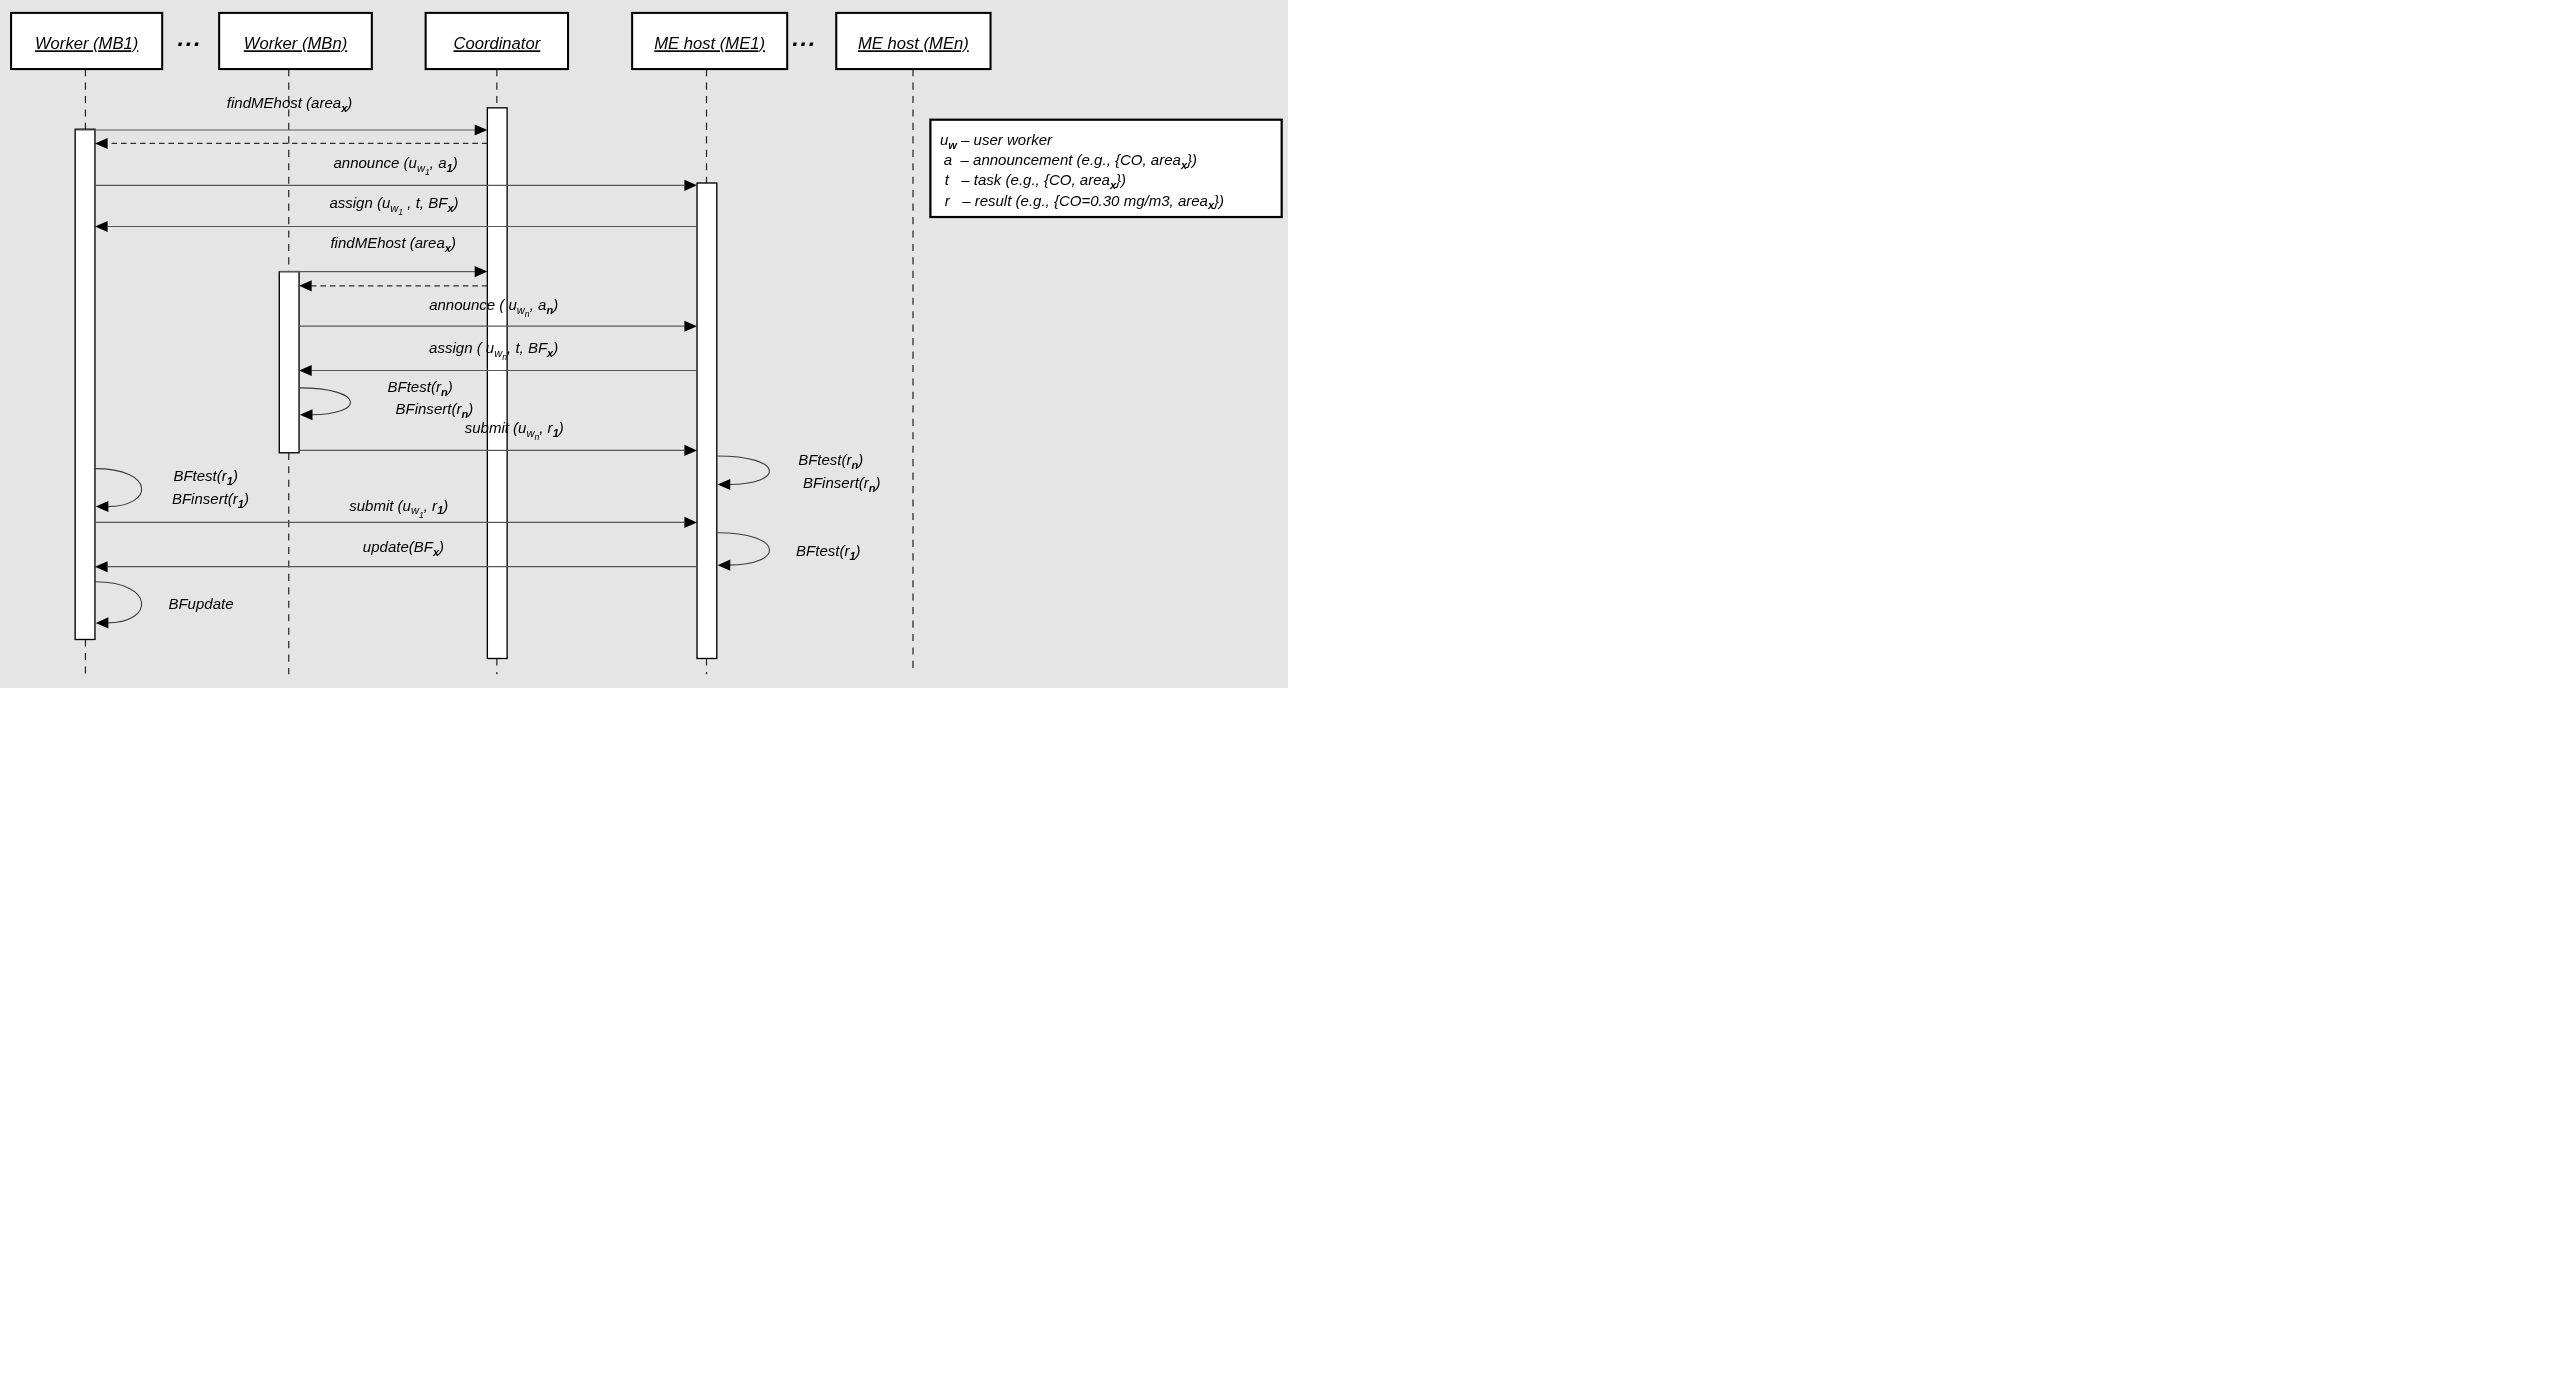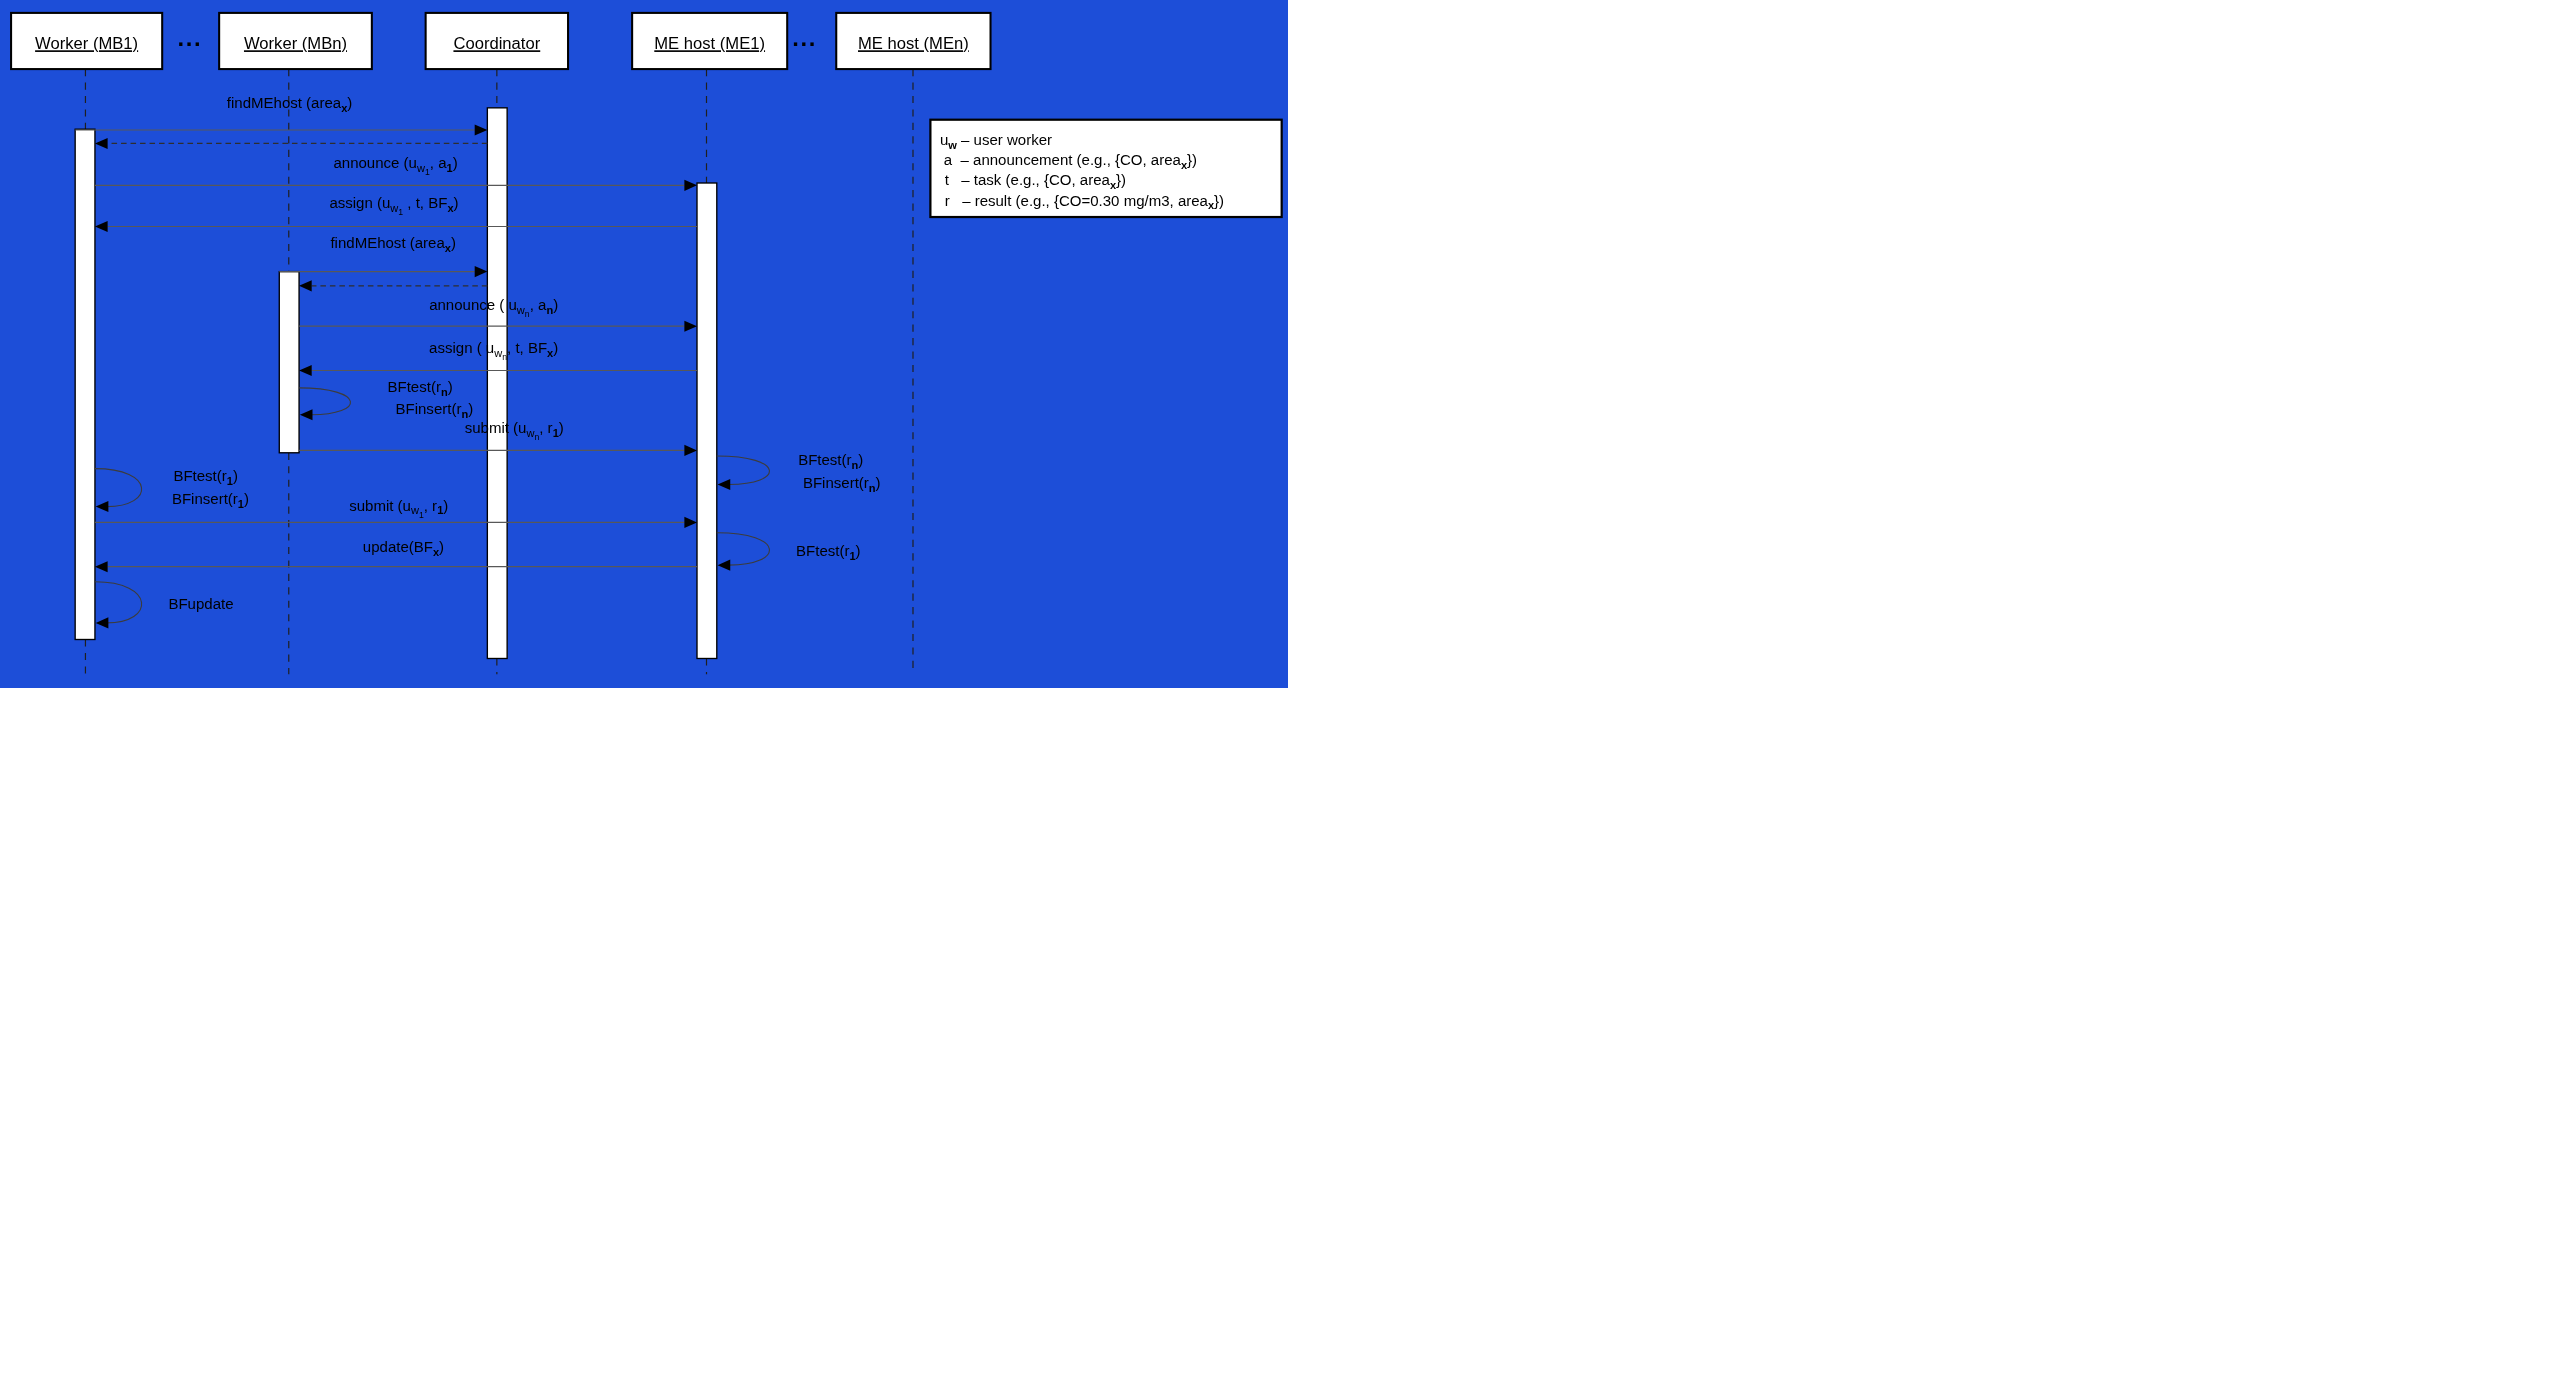--- a/index.html
+++ b/index.html
@@ -1,17 +1,17 @@
 <!DOCTYPE html>
 <html style="font-size:12.7px"><head>
 <meta charset="utf-8">
 <style>
   html,body{margin:0;padding:0;background:#ffffff;}
-  .canvas{position:relative;width:1288px;height:688px;background:#1d4ed8;
-          font-family:"Liberation Sans",sans-serif;overflow:hidden;}
+  .canvas{position:relative;width:1288px;height:688px;background:#e5e5e5;
+          font-family:"Liberation Sans",sans-serif;overflow:hidden;font-style:italic;}
   svg{display:block;}
   svg text{white-space:pre;font-family:"Liberation Sans",sans-serif;fill:#000;}
 </style>
 </head>
 <body>
 
 <div class="canvas">
   <svg id="seq-svg" width="1288" height="688" viewBox="0 0 1628 869" xmlns="http://www.w3.org/2000/svg">
       <line x1="108" y1="87" x2="108" y2="163" stroke="#1f1f1f" stroke-width="1.5" stroke-dasharray="9 8"></line>
       <line x1="108" y1="808" x2="108" y2="852" stroke="#1f1f1f" stroke-width="1.5" stroke-dasharray="9 8"></line>

